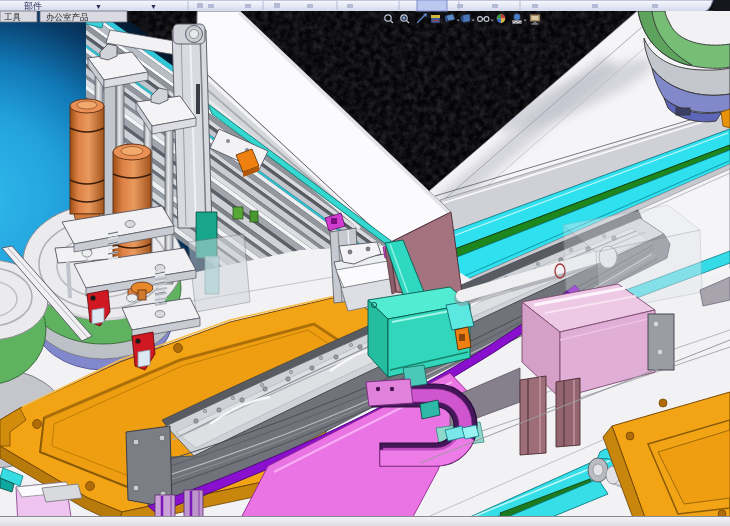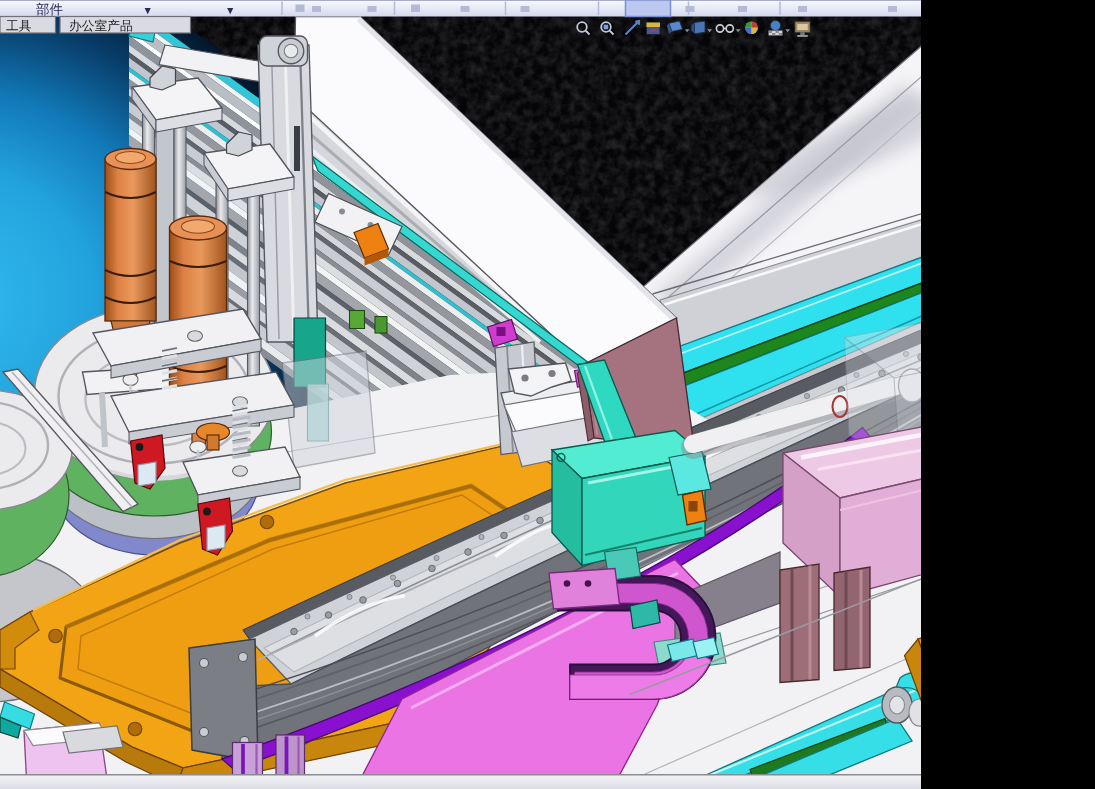--- a/index.html
+++ b/index.html
@@ -1,16 +1,16 @@
 <!DOCTYPE html>
 <html><head>
 <meta charset="utf-8">
 <style>
 html,body{margin:0;padding:0;background:#000;}
-#wrap{position:relative;width:614px;height:526px;overflow:hidden;font-family:"Liberation Sans",sans-serif;}
+#wrap{position:relative;width:730px;height:526px;overflow:hidden;font-family:"Liberation Sans",sans-serif;}
 svg{display:block;}
 </style>
 </head>
 <body>
 <div id="wrap">
 <svg width="730" height="526" viewBox="0 0 730 526">
 <defs>
 <filter id="grain" x="0" y="0" width="100%" height="100%">
   <feTurbulence type="fractalNoise" baseFrequency="0.16" numOctaves="4" stitchTiles="stitch"></feTurbulence>
   <feColorMatrix type="matrix" values="0 0 0 0 0.16  0 0 0 0 0.16  0 0 0 0 0.18  0 0 0 1.4 -0.45"></feColorMatrix>

